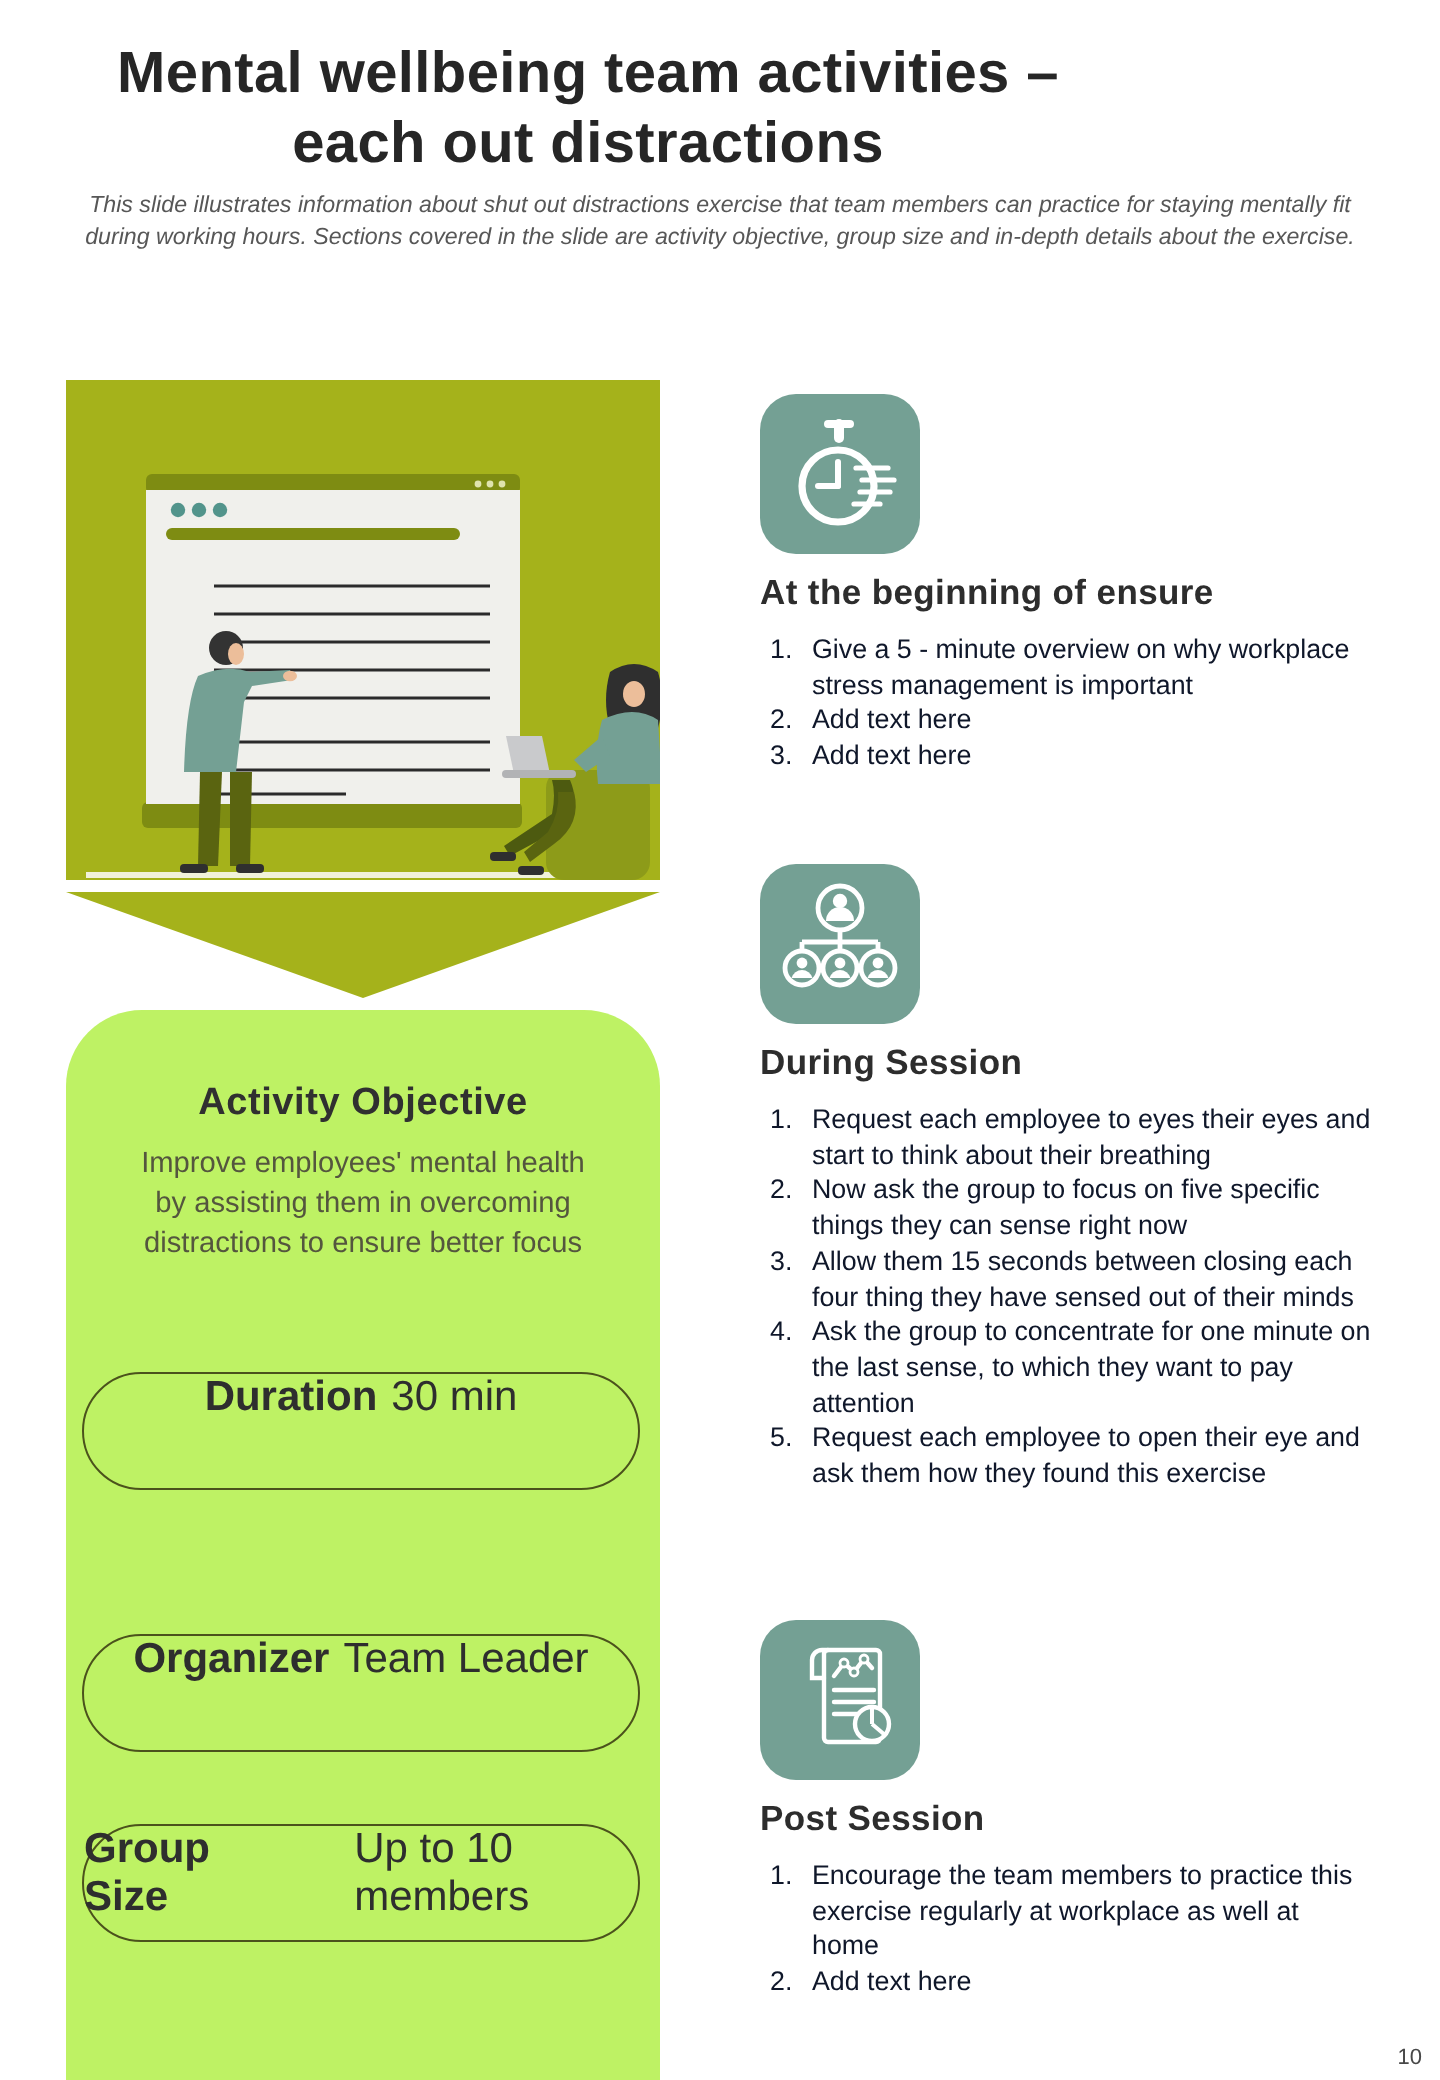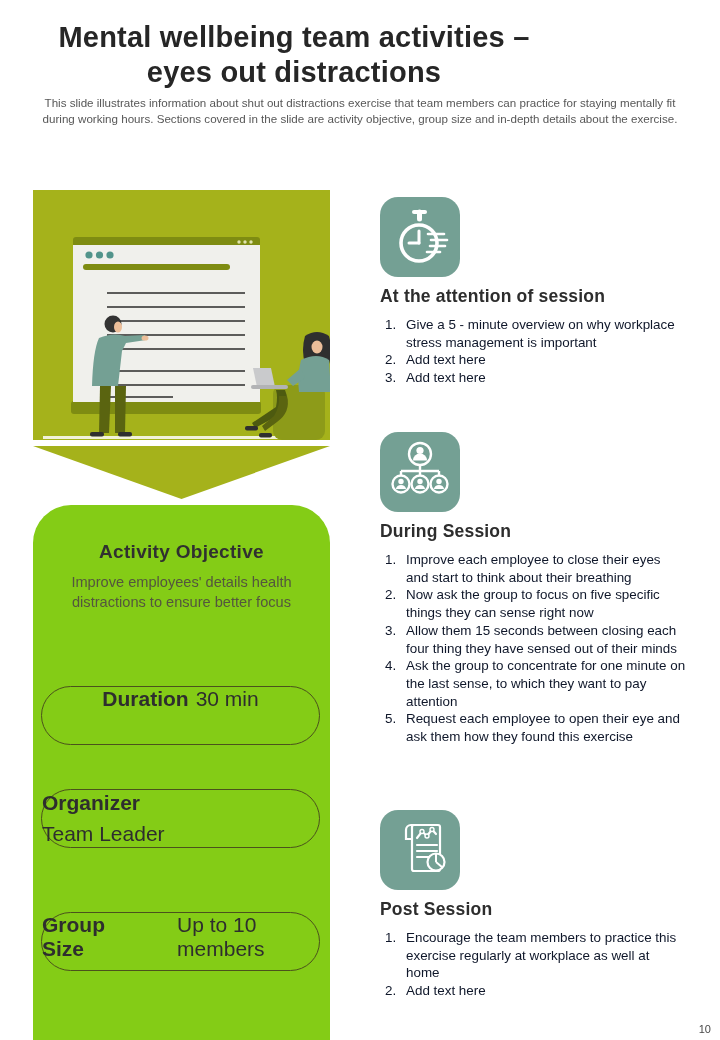--- a/index.html
+++ b/index.html
@@ -9,48 +9,48 @@
   }
   .slide{position:absolute;inset:0;}
 
   
   .title{
     position:absolute;top:20px;left:0;width:588px;text-align:center;
     font-size:29px;font-weight:bold;line-height:1.2;color:#262626;letter-spacing:.2px;
   }
   .subtitle{
     position:absolute;top:95px;left:28px;width:664px;text-align:center;
-    font-size:11.6px;line-height:1.42;color:#575757;
+    font-size:11.6px;line-height:1.42;color:#575757;font-style:italic;
   }
 
   
   .illustration{position:absolute;left:33px;top:190px;width:297px;height:250px;}
   .arrow-down{position:absolute;left:33px;top:446px;width:297px;height:54px;}
   .objective-box{
     position:absolute;left:33px;top:505px;width:297px;height:535px;
-    background:#84cc16;border-radius:38px 38px 0 0;
+    background:#bef264;border-radius:38px 38px 0 0;
   }
   .objective-title{
     margin:36px 0 0;text-align:center;font-size:19px;font-weight:bold;
     color:#303030;letter-spacing:.3px;
   }
   .objective-desc{
     margin:9px auto 0;width:270px;text-align:center;
     font-size:14.6px;line-height:1.38;color:#54563e;
   }
   .objective-desc span{display:block;}
   .pill{
     position:absolute;left:8px;width:279px;height:59px;box-sizing:border-box;
     border:1.3px solid #4b521c;border-radius:31px;
     display:flex;align-items:flex-start;justify-content:center;gap:7px;
     font-size:21px;color:#2e2e2e;
   }
   .pill b{font-weight:bold;}
   .pill-duration{top:181px;}
-  .pill-organizer{top:284px;flex-direction:column;}
+  .pill-organizer{top:312px;}
   .pill-groupsize{top:407px;gap:44px;}
 
   
   .section{position:absolute;left:380px;width:332px;}
   .sec-1{top:197px;} .sec-2{top:432px;} .sec-3{top:810px;}
   .icon-tile{width:80px;height:80px;display:block;}
   .section-heading{
     margin:9px 0 0;font-size:17.5px;font-weight:bold;color:#2d2d2d;letter-spacing:.2px;
   }
   .steps{
@@ -64,21 +64,21 @@
 
   .page-num{position:absolute;right:9px;top:1013px;font-size:11px;color:#484848;margin-top:10px;}
 </style>
 </head>
 <body>
 
 <div class="slide">
 
   <div class="title">
     <div>Mental wellbeing team activities –</div>
-    <div>eyes out distractions</div>
+    <div>each out distractions</div>
   </div>
   <div class="subtitle">This slide illustrates information about shut out distractions exercise that team members can practice for staying mentally fit during working hours. Sections covered in the slide are activity objective, group size and in-depth details about the exercise.</div>
 
   <div class="illustration">
     <svg width="297" height="250" viewBox="0 0 297 250">
       <rect x="0" y="0" width="297" height="250" fill="#a5b21b"></rect>
       <rect x="10" y="246" width="277" height="3" fill="#f1f2da"></rect>
 
       <rect x="38" y="211" width="190" height="13" rx="3" fill="#7e8c12"></rect>
 
@@ -132,21 +132,22 @@
 
   <div class="arrow-down">
     <svg width="297" height="54" viewBox="0 0 297 54">
       <polygon points="0,0 297,0 148.5,53" fill="#a5b21b"></polygon>
     </svg>
   </div>
 
   <div class="objective-box">
     <h2 class="objective-title">Activity Objective</h2>
     <div class="objective-desc">
-      <span>Improve employees' details health</span>
+      <span>Improve employees' mental health</span>
+      <span>by assisting them in overcoming</span>
       <span>distractions to ensure better focus</span>
     </div>
     <div class="pill pill-duration">
       <b>Duration</b>
       <span>30 min</span>
     </div>
     <div class="pill pill-organizer">
       <b>Organizer</b>
       <span>Team Leader</span>
     </div>
@@ -164,21 +165,21 @@
         <path d="M39.5 15 v7" stroke-width="5"></path>
         <circle cx="39" cy="46" r="18" stroke-width="3.6"></circle>
         <path d="M39 46 V34" stroke-width="3"></path>
         <path d="M39 46 H29" stroke-width="3"></path>
         <path d="M48 37 H64" stroke-width="2.6"></path>
         <path d="M51 43 H67" stroke-width="2.6"></path>
         <path d="M50 49 H65" stroke-width="2.6"></path>
         <path d="M47 55 H60" stroke-width="2.6"></path>
       </g>
     </svg>
-    <h2 class="section-heading">At the attention of session</h2>
+    <h2 class="section-heading">At the beginning of ensure</h2>
     <ol class="steps">
       <li>Give a 5 - minute overview on why workplace stress management is important</li>
       <li>Add text here</li>
       <li>Add text here</li>
     </ol>
   </div>
 
   <div class="section sec-2">
     <svg class="icon-tile" viewBox="0 0 80 80">
       <rect width="80" height="80" rx="18" fill="#74a094"></rect>
@@ -195,21 +196,21 @@
         <circle cx="21" cy="49.5" r="2.7"></circle>
         <path d="M15.8 57 a5.4 5.4 0 0 1 10.4 0 z"></path>
         <circle cx="40" cy="49.5" r="2.7"></circle>
         <path d="M34.8 57 a5.4 5.4 0 0 1 10.4 0 z"></path>
         <circle cx="59" cy="49.5" r="2.7"></circle>
         <path d="M53.8 57 a5.4 5.4 0 0 1 10.4 0 z"></path>
       </g>
     </svg>
     <h2 class="section-heading">During Session</h2>
     <ol class="steps">
-      <li>Improve each employee to close their eyes and start to think about their breathing</li>
+      <li>Request each employee to eyes their eyes and start to think about their breathing</li>
       <li>Now ask the group to focus on five specific things they can sense right now</li>
       <li>Allow them 15 seconds between closing each four thing they have sensed out of their minds</li>
       <li>Ask the group to concentrate for one minute on the last sense, to which they want to pay attention</li>
       <li>Request each employee to open their eye and ask them how they found this exercise</li>
     </ol>
   </div>
 
   <div class="section sec-3">
     <svg class="icon-tile" viewBox="0 0 80 80">
       <rect width="80" height="80" rx="18" fill="#74a094"></rect>

